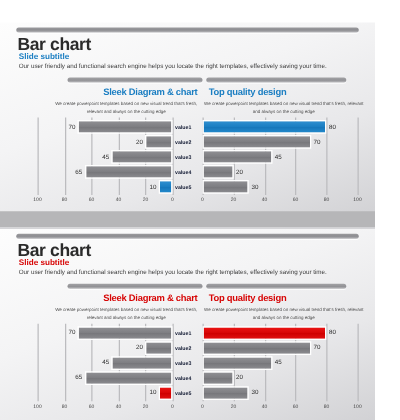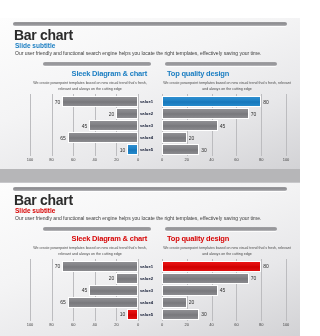--- a/index.html
+++ b/index.html
@@ -44,21 +44,21 @@
     position: absolute; left: 15px; top: 24px;
     font-size: 6.5px; font-weight: bold;
   }
   .lede {
     position: absolute; left: 15px; top: 32px;
     font-size: 5px; color: #3a3a3a; white-space: nowrap;
   }
 
   
   .col { position: absolute; top: 44px; }
-  .col.left  { left: 29px;  width: 122px; }
+  .col.left  { left: 40px;  width: 122px; }
   .col.right { left: 163px; width: 128px; }
 
   .col-rule {
     height: 4px; border-radius: 2px;
     background: linear-gradient(to bottom, #a2a2a5 0%, #929296 55%, #bcbcbf 100%);
     box-shadow: 0 1px 0 rgba(255,255,255,0.8);
   }
   .col.left  .col-rule { width: 108px; margin-left: 14px; }
   .col.right .col-rule { width: 112px; margin-left: 2px; }
 

